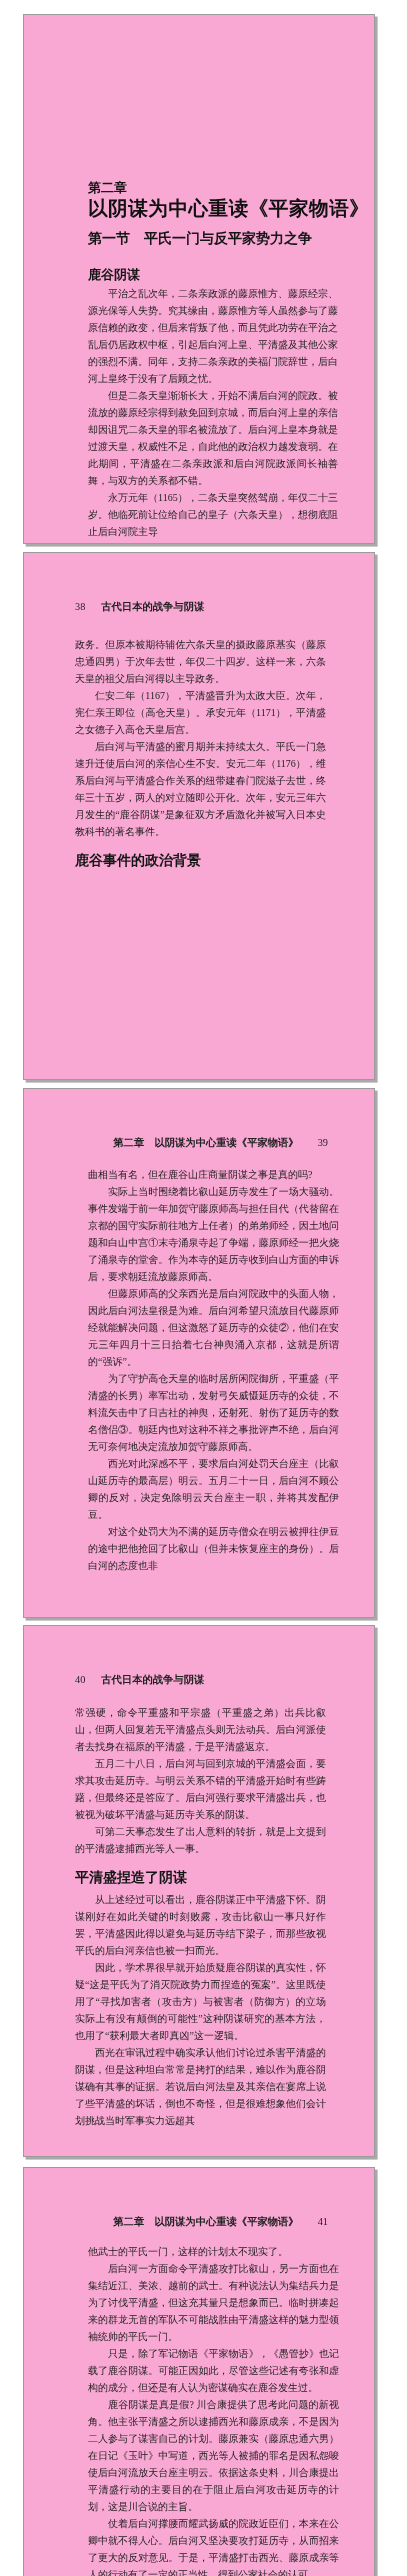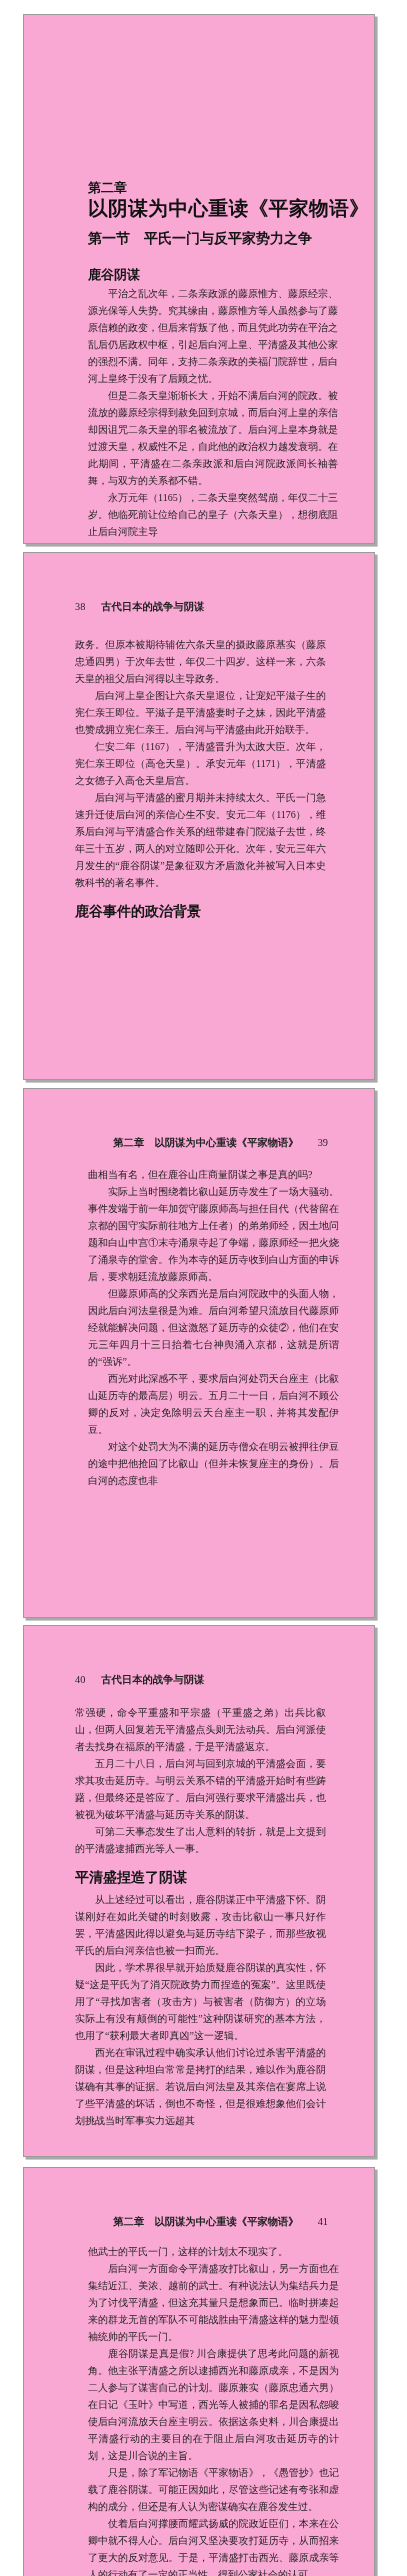--- a/index.html
+++ b/index.html
@@ -65,36 +65,36 @@
       </div>
   </section>
 
   <section class="page page-2">
     <div class="pagehead even">
       <span class="pnum">38</span>
       <span class="ptitle">古代日本的战争与阴谋</span>
     </div>
     <div class="pagebody even">
         <p class="blk-pc">政务。但原本被期待辅佐六条天皇的摄政藤原基实（藤原忠通四男）于次年去世，年仅二十四岁。这样一来，六条天皇的祖父后白河得以主导政务。</p>
-        <p class="blk-p">后白河上皇企图让六条天皇退位，让宠妃平滋子生的宪仁亲王即位。平滋子是平清盛妻时子之妹，因此平清盛也赞成拥立宪仁亲王。后白河与平清盛由此开始联手。</p>
         <p class="blk-p">仁安二年（1167），平清盛晋升为太政大臣。次年，宪仁亲王即位（高仓天皇）。承安元年（1171），平清盛之女德子入高仓天皇后宫。</p>
         <p class="blk-p">后白河与平清盛的蜜月期并未持续太久。平氏一门急速升迁使后白河的亲信心生不安。安元二年（1176），维系后白河与平清盛合作关系的纽带建春门院滋子去世，终年三十五岁，两人的对立随即公开化。次年，安元三年六月发生的“鹿谷阴谋”是象征双方矛盾激化并被写入日本史教科书的著名事件。</p>
         <h3 class="blk-h">鹿谷事件的政治背景</h3>
       </div>
   </section>
 
   <section class="page page-3">
     <div class="pagehead odd">
       <span class="ptitle">第二章　以阴谋为中心重读《平家物语》</span>
       <span class="pnum">39</span>
     </div>
     <div class="pagebody odd">
         <p class="blk-pc">曲相当有名，但在鹿谷山庄商量阴谋之事是真的吗?</p>
         <p class="blk-p">实际上当时围绕着比叡山延历寺发生了一场大骚动。事件发端于前一年加贺守藤原师高与担任目代（代替留在京都的国守实际前往地方上任者）的弟弟师经，因土地问题和白山中宫①末寺涌泉寺起了争端，藤原师经一把火烧了涌泉寺的堂舍。作为本寺的延历寺收到白山方面的申诉后，要求朝廷流放藤原师高。</p>
         <p class="blk-p">但藤原师高的父亲西光是后白河院政中的头面人物，因此后白河法皇很是为难。后白河希望只流放目代藤原师经就能解决问题，但这激怒了延历寺的众徒②，他们在安元三年四月十三日抬着七台神舆涌入京都，这就是所谓的“强诉”。</p>
+        <p class="blk-p">为了守护高仓天皇的临时居所闲院御所，平重盛（平清盛的长男）率军出动，发射弓矢威慑延历寺的众徒，不料流矢击中了日吉社的神舆，还射死、射伤了延历寺的数名僧侣③。朝廷内也对这种不祥之事批评声不绝，后白河无可奈何地决定流放加贺守藤原师高。</p>
         <p class="blk-p">西光对此深感不平，要求后白河处罚天台座主（比叡山延历寺的最高层）明云。五月二十一日，后白河不顾公卿的反对，决定免除明云天台座主一职，并将其发配伊豆。</p>
         <p class="blk-p">对这个处罚大为不满的延历寺僧众在明云被押往伊豆的途中把他抢回了比叡山（但并未恢复座主的身份）。后白河的态度也非</p>
       </div>
   </section>
 
   <section class="page page-4">
     <div class="pagehead even">
       <span class="pnum">40</span>
       <span class="ptitle">古代日本的战争与阴谋</span>
     </div>
@@ -110,20 +110,20 @@
   </section>
 
   <section class="page page-5">
     <div class="pagehead odd">
       <span class="ptitle">第二章　以阴谋为中心重读《平家物语》</span>
       <span class="pnum">41</span>
     </div>
     <div class="pagebody odd">
         <p class="blk-pc">他武士的平氏一门，这样的计划太不现实了。</p>
         <p class="blk-p">后白河一方面命令平清盛攻打比叡山，另一方面也在集结近江、美浓、越前的武士。有种说法认为集结兵力是为了讨伐平清盛，但这充其量只是想象而已。临时拼凑起来的群龙无首的军队不可能战胜由平清盛这样的魅力型领袖统帅的平氏一门。</p>
+        <p class="blk-p">只是，除了军记物语《平家物语》，《愚管抄》也记载了鹿谷阴谋。可能正因如此，尽管这些记述有夸张和虚构的成分，但还是有人认为密谋确实在鹿谷发生过。</p>
         <p class="blk-p">鹿谷阴谋是真是假? 川合康提供了思考此问题的新视角。他主张平清盛之所以逮捕西光和藤原成亲，不是因为二人参与了谋害自己的计划。藤原兼实（藤原忠通六男）在日记《玉叶》中写道，西光等人被捕的罪名是因私怨唆使后白河流放天台座主明云。依据这条史料，川合康提出平清盛行动的主要目的在于阻止后白河攻击延历寺的计划，这是川合说的主旨。</p>
-        <p class="blk-p">只是，除了军记物语《平家物语》，《愚管抄》也记载了鹿谷阴谋。可能正因如此，尽管这些记述有夸张和虚构的成分，但还是有人认为密谋确实在鹿谷发生过。</p>
         <p class="blk-p">仗着后白河撑腰而耀武扬威的院政近臣们，本来在公卿中就不得人心。后白河又坚决要攻打延历寺，从而招来了更大的反对意见。于是，平清盛打击西光、藤原成亲等人的行动有了一定的正当性，得到公家社会的认可。</p>
       </div>
   </section>
 
 </div>
 
 
 </body></html>

